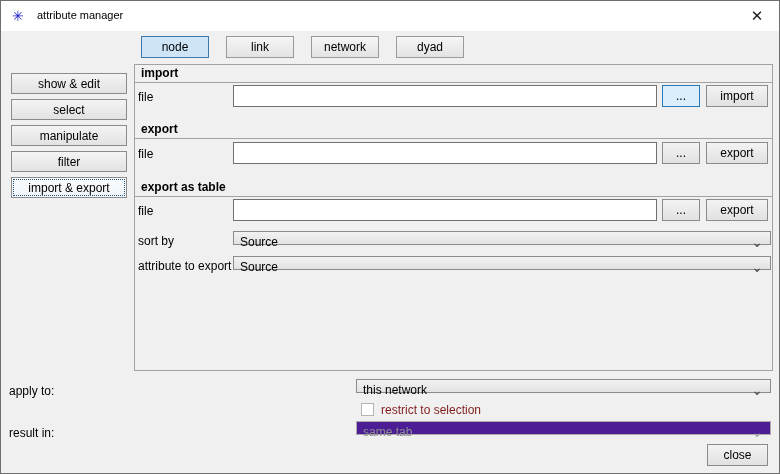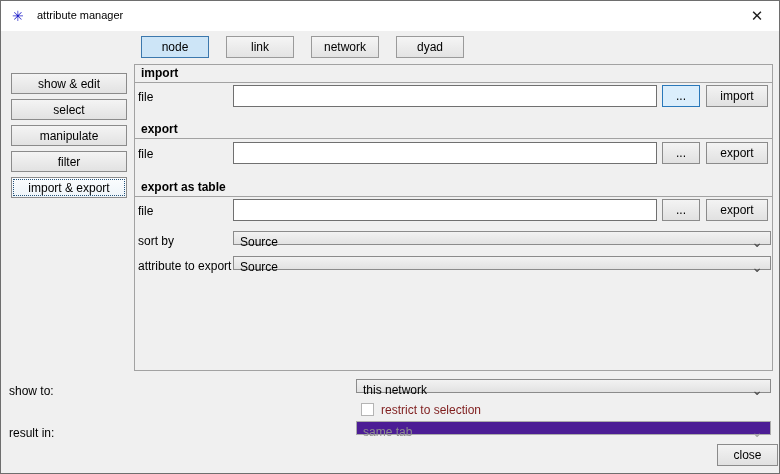--- a/index.html
+++ b/index.html
@@ -45,21 +45,21 @@
        background:linear-gradient(#f2f2f2,#e2e2e2);padding-left:6px;line-height:20px;}
   .combo .chev{position:absolute;right:7px;top:0px;font-size:14px;color:#4d4d4d;line-height:20px;}
   .combo.wide{left:98px;width:538px;}
   .combo.disabled{background:#4c1d95;color:#8d8d8d;border-color:#ababab;}
   .combo.disabled .chev{color:#a5a5a5;}
   
   .foot-label{position:absolute;left:8px;}
   .checkbox{position:absolute;left:360px;top:402px;width:13px;height:13px;box-sizing:border-box;
        border:1px solid #b4b4b4;background:#fff;}
   .restrict-label{position:absolute;left:380px;top:402px;color:#7f1d1d;}
-  .close-btn{left:706px;top:443px;width:61px;margin-left:10px;}
+  .close-btn{left:706px;top:443px;width:61px;}
 </style>
 </head>
 <body>
 
 <div class="window">
 
   <div class="titlebar">
     <span class="app-icon">✳</span>
     <span class="title">attribute manager</span>
     <span class="close-x">✕</span>
@@ -107,21 +107,21 @@
     </div>
 
     <span class="flabel" style="top:194px;">attribute to export</span>
     <div class="combo wide" style="top:191px;">
       <span>Source</span>
       <span class="chev">⌄</span>
     </div>
 
   </div>
 
-  <span class="foot-label" style="top:383px;">show to:</span>
+  <span class="foot-label" style="top:383px;">apply to:</span>
   <div class="combo" style="left:355px;top:378px;width:415px;">
     <span>this network</span>
     <span class="chev">⌄</span>
   </div>
 
   <span class="checkbox"></span>
   <span class="restrict-label">restrict to selection</span>
 
   <span class="foot-label" style="top:425px;">result in:</span>
   <div class="combo disabled" style="left:355px;top:420px;width:415px;">

